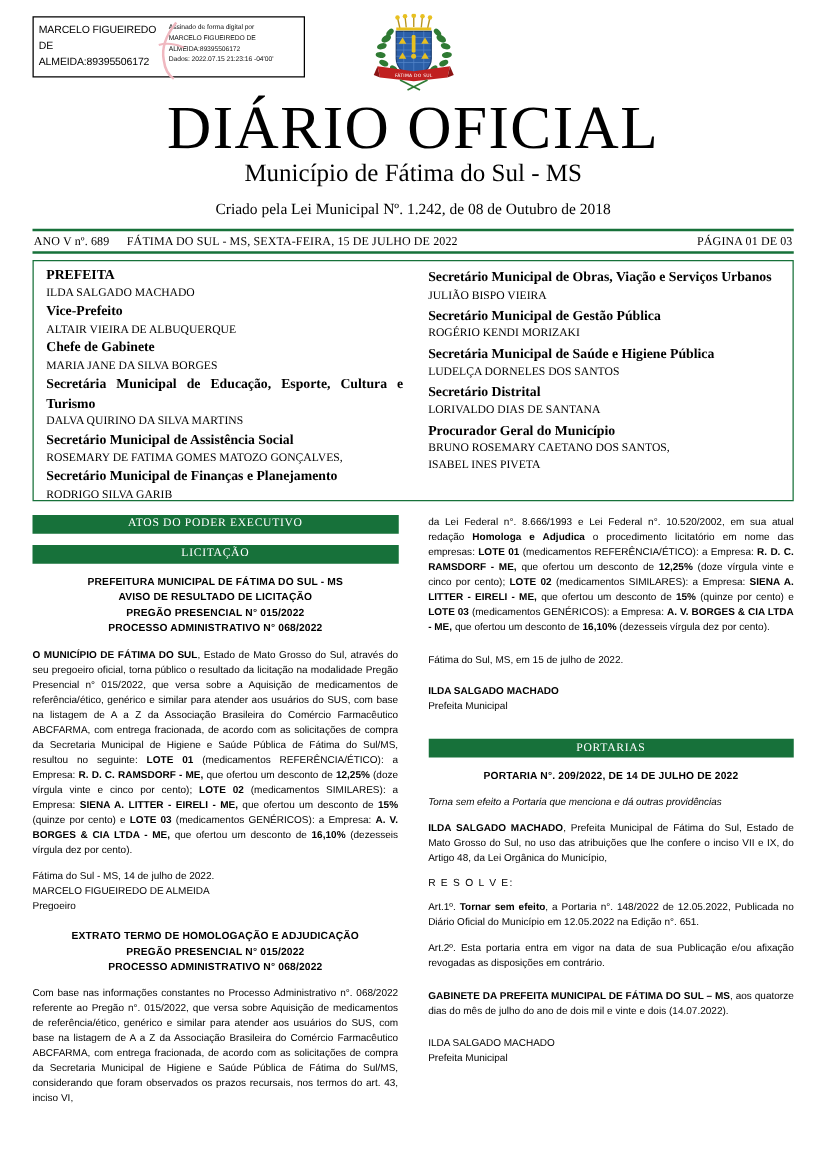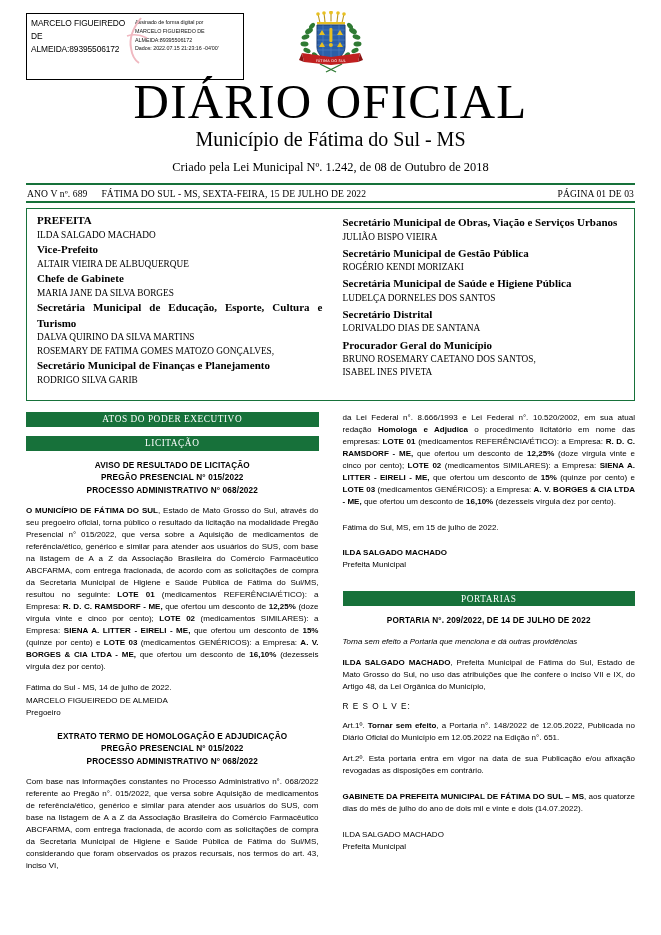--- a/index.html
+++ b/index.html
@@ -16,21 +16,21 @@
     position: relative;
     overflow: hidden;
   }
 
   
   .sig-box {
     position: absolute;
     left: 26px;
     top: 13px;
     width: 218px;
-    height: 67px;
+    height: 49px;
     border: 1px solid #000;
     box-sizing: border-box;
     display: flex;
     align-items: stretch;
     background: #fff;
   }
   .sig-left {
     width: 104px;
     padding: 3px 2px 2px 4px;
     box-sizing: border-box;
@@ -332,20 +332,21 @@
 <div class="officials">
   <div class="off-col left">
     <div class="off-role">PREFEITA</div>
     <div class="off-name">ILDA SALGADO MACHADO</div>
     <div class="off-role">Vice-Prefeito</div>
     <div class="off-name">ALTAIR VIEIRA DE ALBUQUERQUE</div>
     <div class="off-role">Chefe de Gabinete</div>
     <div class="off-name">MARIA JANE DA SILVA BORGES</div>
     <div class="off-role">Secretária Municipal de Educação, Esporte, Cultura e Turismo</div>
     <div class="off-name">DALVA QUIRINO DA SILVA MARTINS</div>
+    <div class="off-role">Secretário Municipal de Assistência Social</div>
     <div class="off-name">ROSEMARY DE FATIMA GOMES MATOZO GONÇALVES,</div>
     <div class="off-role">Secretário Municipal de Finanças e Planejamento</div>
     <div class="off-name">RODRIGO SILVA GARIB</div>
   </div>
   <div class="off-col right">
     <div class="off-role">Secretário Municipal de Obras, Viação e Serviços Urbanos</div>
     <div class="off-name">JULIÃO BISPO VIEIRA</div>
     <div class="off-role">Secretário Municipal de Gestão Pública</div>
     <div class="off-name">ROGÉRIO KENDI MORIZAKI</div>
     <div class="off-role">Secretária Municipal de Saúde e Higiene Pública</div>
@@ -359,20 +360,21 @@
 </div>
 
 <div class="cols">
 
   <div class="col">
 
     <div class="banner">ATOS DO PODER EXECUTIVO</div>
     <div class="banner second">LICITAÇÃO</div>
 
     <div class="head-block">
+      <div>PREFEITURA MUNICIPAL DE FÁTIMA DO SUL - MS</div>
       <div>AVISO DE RESULTADO DE LICITAÇÃO</div>
       <div>PREGÃO PRESENCIAL N° 015/2022</div>
       <div>PROCESSO ADMINISTRATIVO N° 068/2022</div>
     </div>
 
     <p class="body"><b>O MUNICÍPIO DE FÁTIMA DO SUL</b>, Estado de Mato Grosso do Sul, através do seu pregoeiro oficial, torna público o resultado da licitação na modalidade Pregão Presencial n° 015/2022, que versa sobre a Aquisição de medicamentos de referência/ético, genérico e similar para atender aos usuários do SUS, com base na listagem de A a Z da Associação Brasileira do Comércio Farmacêutico ABCFARMA, com entrega fracionada, de acordo com as solicitações de compra da Secretaria Municipal de Higiene e Saúde Pública de Fátima do Sul/MS, resultou no seguinte: <b>LOTE 01</b> (medicamentos REFERÊNCIA/ÉTICO): a Empresa: <b>R. D. C. RAMSDORF - ME,</b> que ofertou um desconto de <b>12,25%</b> (doze vírgula vinte e cinco por cento); <b>LOTE 02</b> (medicamentos SIMILARES): a Empresa: <b>SIENA A. LITTER - EIRELI - ME,</b> que ofertou um desconto de <b>15%</b> (quinze por cento) e <b>LOTE 03</b> (medicamentos GENÉRICOS): a Empresa: <b>A. V. BORGES &amp; CIA LTDA - ME,</b> que ofertou um desconto de <b>16,10%</b> (dezesseis vírgula dez por cento).</p>
 
     <p class="right-sign">
       <span>Fátima do Sul - MS, 14 de julho de 2022.</span><br>
       <span class="nm">MARCELO FIGUEIREDO DE ALMEIDA</span><br>

